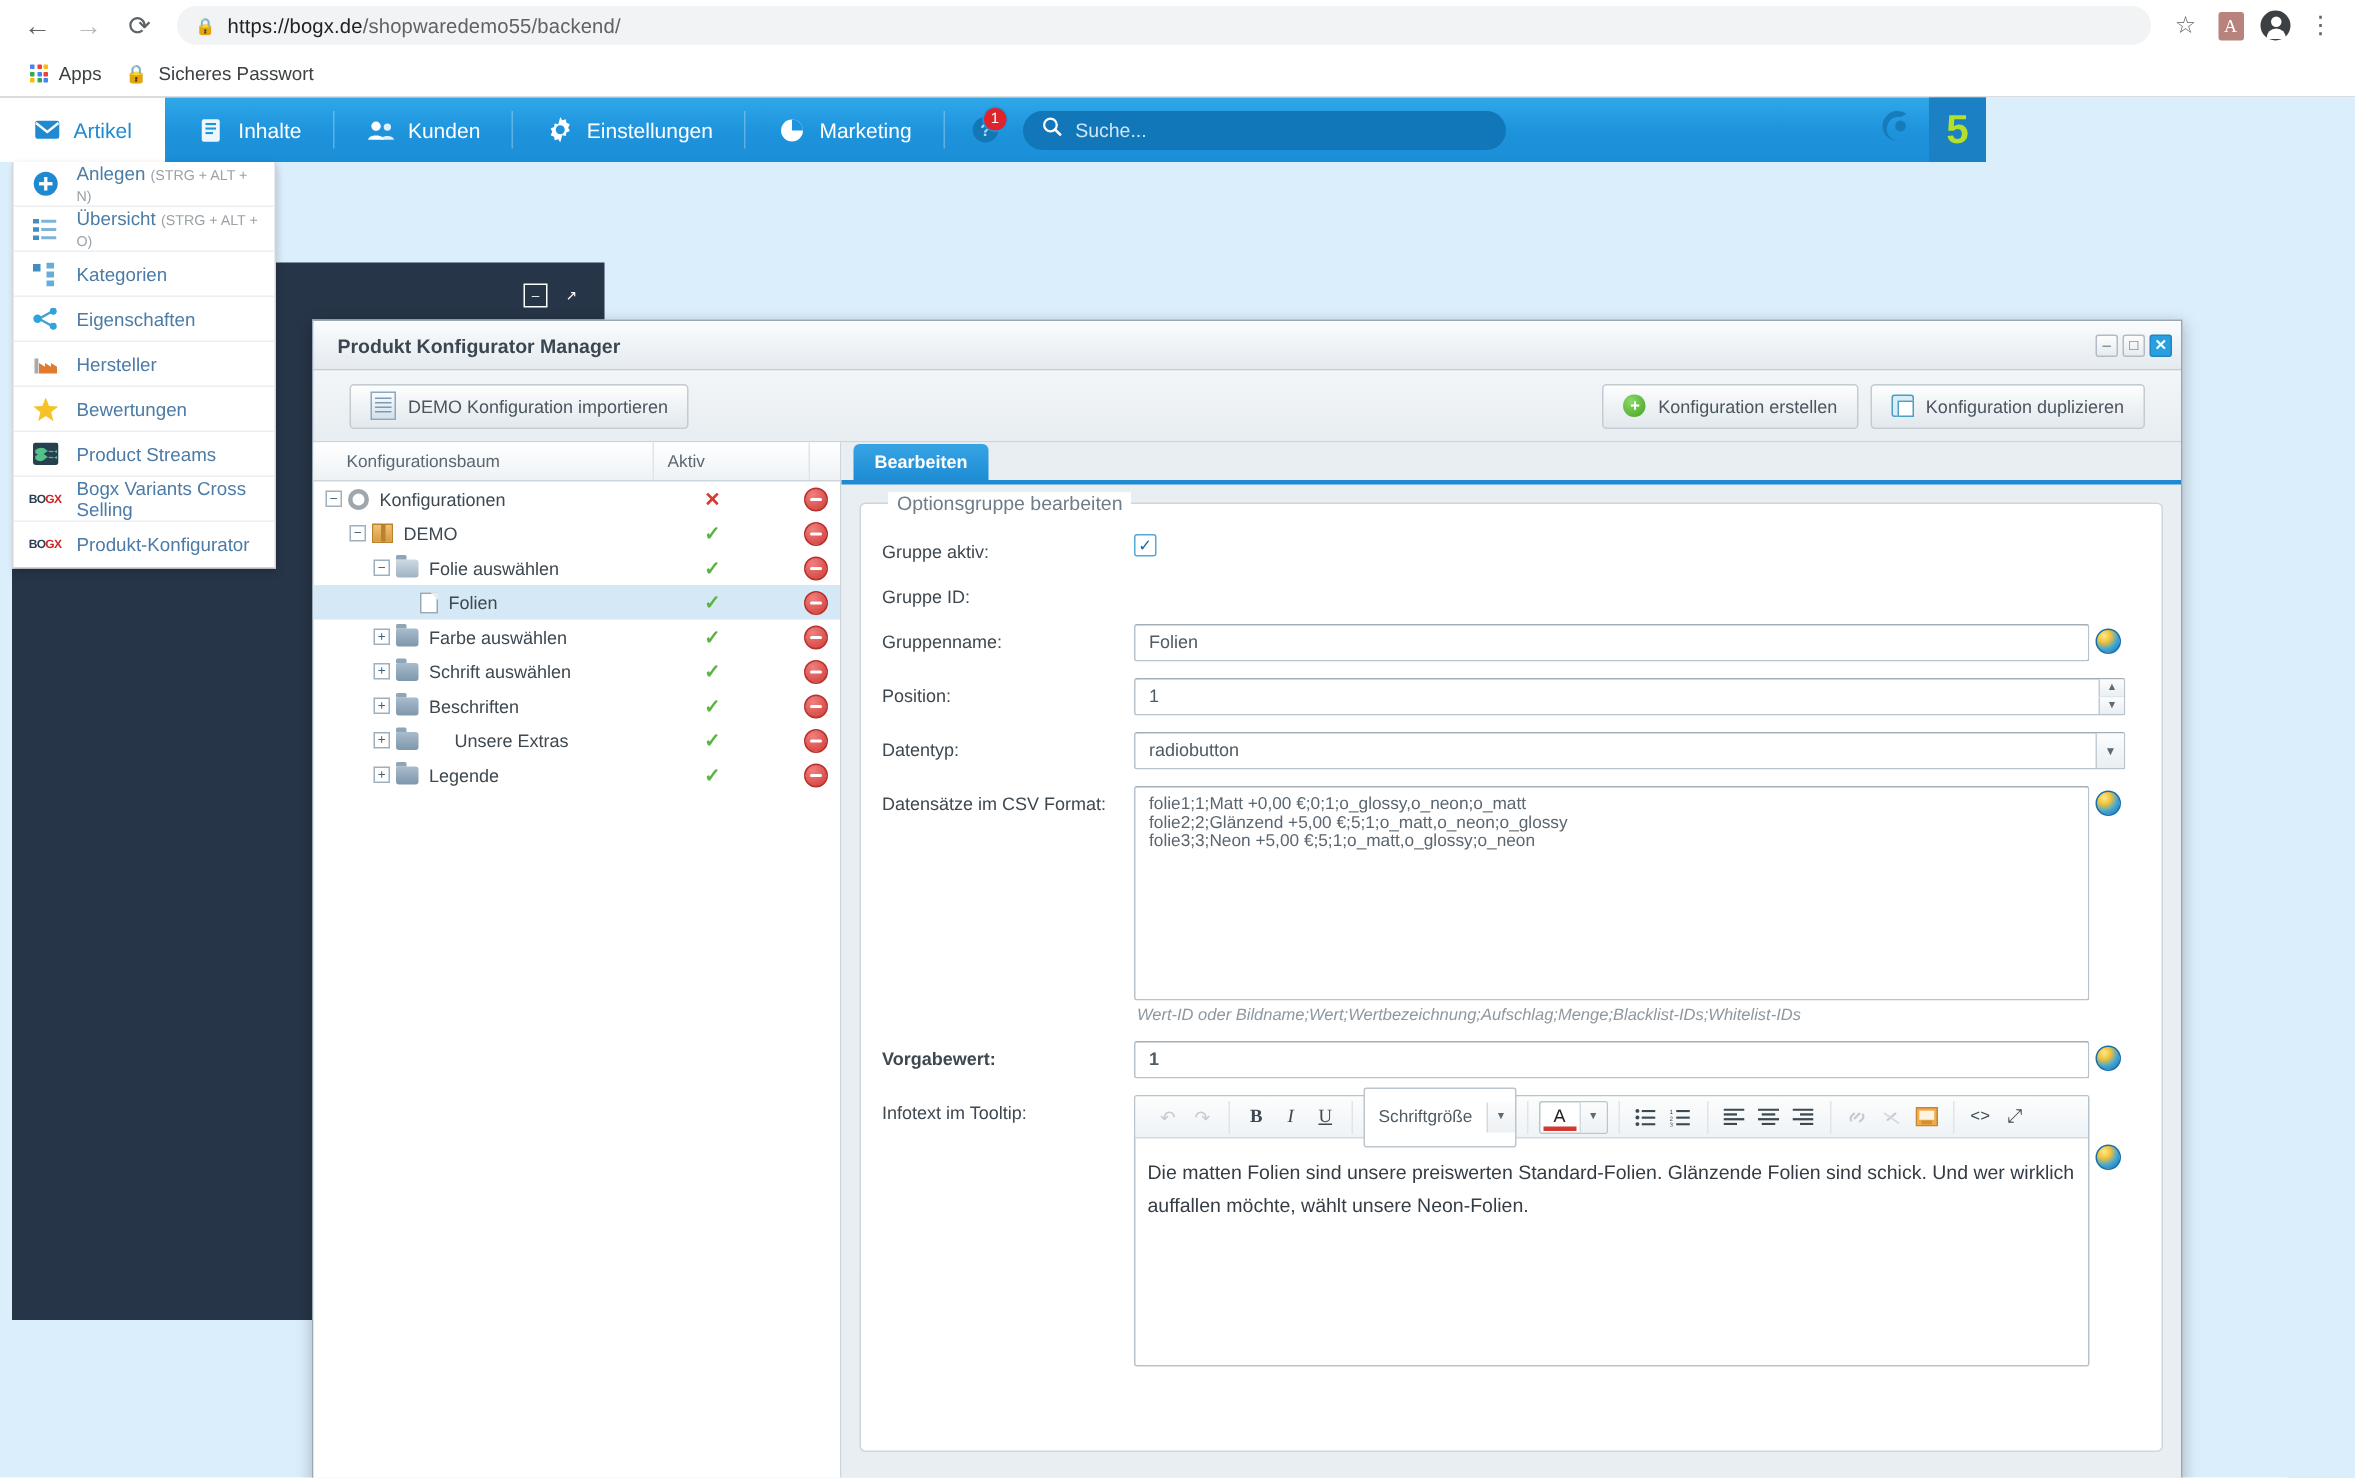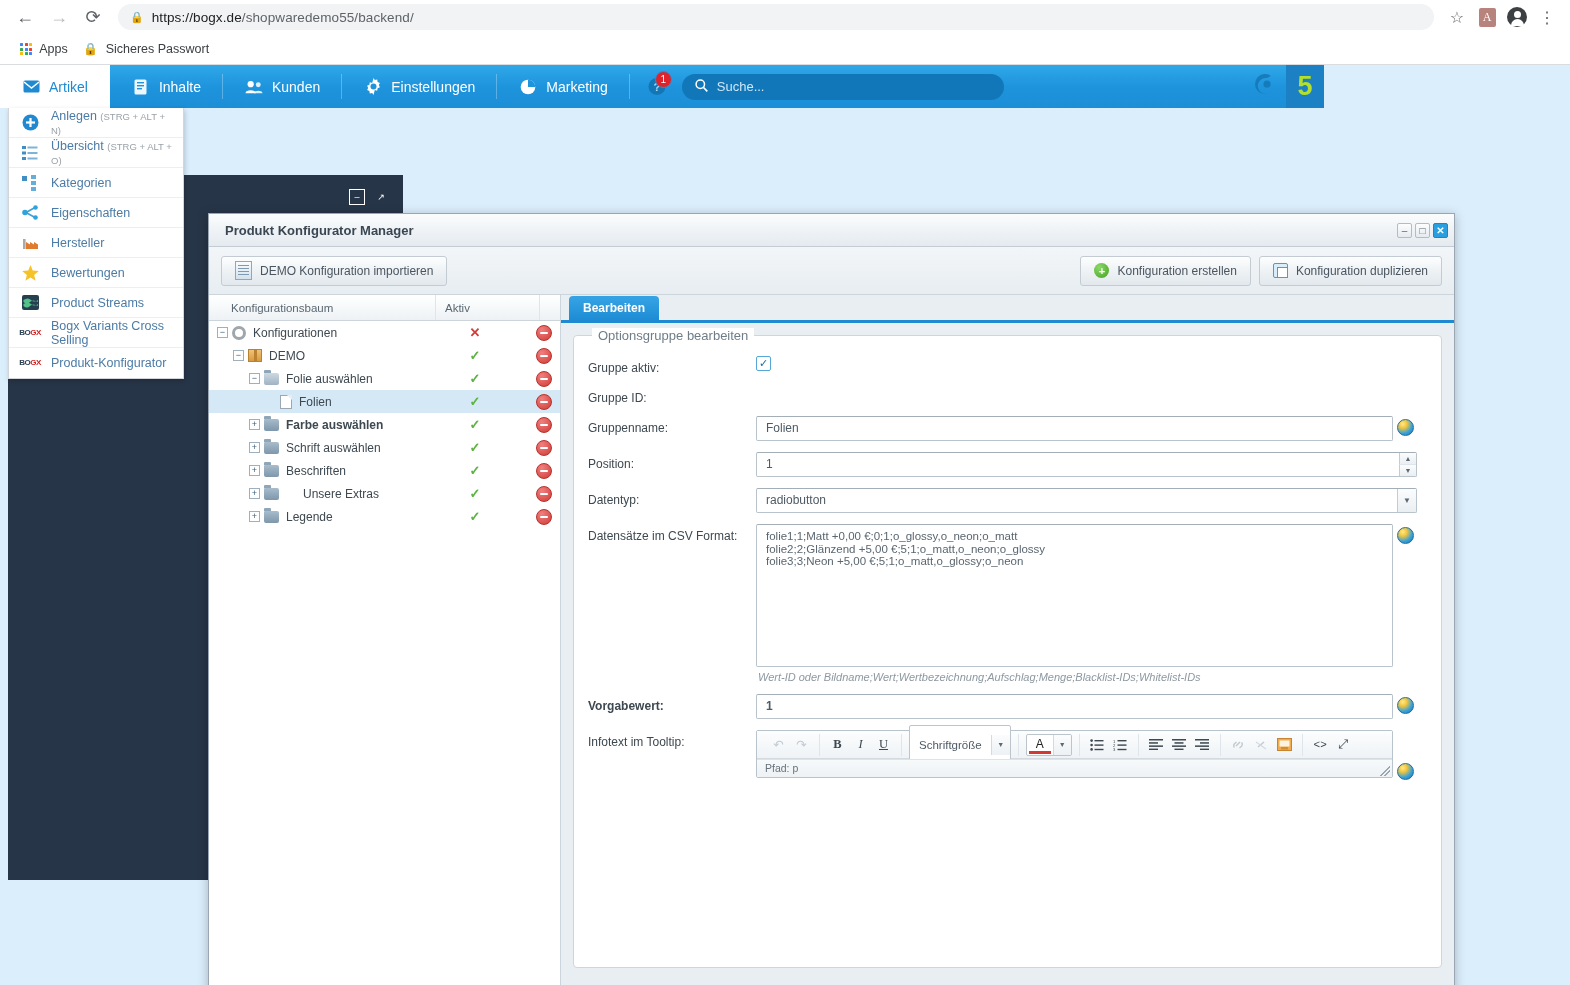--- a/index.html
+++ b/index.html
@@ -71,21 +71,21 @@
 
   
   #modal { position: absolute; left: 208px; top: 148px; width: 1247px; height: 836px; background: #e9eef2;
     border: 1px solid #9aa7b2; box-shadow: 0 2px 10px rgba(0,0,0,.25); z-index: 40; display: flex; flex-direction: column; }
   #modal-title-bar { height: 33px; background: linear-gradient(180deg,#fbfcfd 0%,#e4eaef 100%); border-bottom: 1px solid #c3ccd4;
      display:flex; align-items:center; padding: 0 6px 0 16px; }
   #modal-title { font-size: 13px; color: #3a4752; font-weight: bold; flex: 1; }
   .win-btn { width: 15px; height: 15px; margin-left: 3px; display:flex;align-items:center;justify-content:center; font-size: 10px; color: #5d6a75; border: 1px solid #b3bcc4; background: linear-gradient(180deg,#fdfdfe,#e6ebef); border-radius:2px; cursor:pointer;}
   .win-btn.close { background: #2a9fe0; border-color:#1f86c0; color:#fff; font-weight:bold; }
 
-  #modal-toolbar { height: 48px; background: linear-gradient(180deg,#f3f6f8,#e7edf1); border-bottom: 1px solid #ccd5dc; display:flex; align-items:center; padding: 0 12px; }
+  #modal-toolbar { height: 48px; background: linear-gradient(180deg,#f3f6f8,#e7edf1); border-bottom: 1px solid #ccd5dc; display:flex; align-items:center; padding: 0 24px; }
   .tb-btn { display: flex; align-items: center; gap: 8px; height: 30px; padding: 0 13px; font-size: 12px; color: #4a5560;
      background: linear-gradient(180deg,#fdfefe 0%,#edf1f4 55%,#e2e8ed 100%); border: 1px solid #c4ccd3; border-radius: 3px; cursor: pointer; }
   .circ-ico { width: 15px; height: 15px; border-radius: 50%; display:flex;align-items:center;justify-content:center; font-size:11px; color:#fff; font-weight:bold;}
   .circ-green { background: radial-gradient(circle at 35% 30%, #8ad96a, #46a01f); }
   .dup-ico { width:15px;height:15px;border:1.6px solid #4d9dc4;border-radius:2px;background:#d9eef8;position:relative;}
   .dup-ico::after { content:""; position:absolute; left:3px;top:3px;width:9px;height:9px;border:1.4px solid #4d9dc4;background:#fff;}
   .import-ico { width: 17px; height: 19px; background: linear-gradient(180deg,#fafcfd,#d3e1ec); border:1px solid #8ea7bd; position:relative;}
   .import-ico::after{content:"";position:absolute;left:2px;top:3px;right:2px;height:1px;box-shadow:0 0 0 0 #7e9ab2,0 3px 0 0 #7e9ab2,0 6px 0 0 #7e9ab2,0 9px 0 0 #7e9ab2;background:#7e9ab2;}
 
   #modal-body { flex: 1; display: flex; min-height: 0; }
@@ -544,21 +544,21 @@
               <div class="delcell">
                 <span class="del-btn">
                   <i></i>
                 </span>
               </div>
             </div>
             <div class="tree-row">
               <div class="namecell" style="padding-left: 40px;">
                 <span class="exp">+</span>
                 <span class="folder"></span>
-                <span style="margin-left: 3px; font-weight: bold;">Farbe auswählen</span>
+                <span style="margin-left: 3px;">Farbe auswählen</span>
               </div>
               <div class="activecell">
                 <span class="tick">✓</span>
               </div>
               <div class="delcell">
                 <span class="del-btn">
                   <i></i>
                 </span>
               </div>
             </div>
@@ -786,24 +786,21 @@
                             <rect x="2.5" y="2.5" width="10" height="6" fill="#fdf3e1"></rect>
                             <rect x="4" y="9" width="7" height="2.5" fill="#d08f35"></rect>
                           </svg>
                       </span>
                     </div>
                     <div class="ed-grp">
                       <span class="ed-btn" style="font-family:'Liberation Mono',monospace;font-size:11px;">&lt;&gt;</span>
                       <span class="ed-btn">⤢</span>
                     </div>
                   </div>
-                  <div class="ed-status">
-                    <span>Pfad: p</span>
-                    <span class="grip"></span>
-                  </div>
+                  <div class="ed-body">Die matten Folien sind unsere preiswerten Standard-Folien. Glänzende Folien sind schick. Und wer wirklich auffallen möchte, wählt unsere Neon-Folien.</div>
                 </div>
                 <span class="globe" style="top:33px;"></span>
               </div>
             </div>
 
           </div>
         </div>
 
       </div>
     </div>

